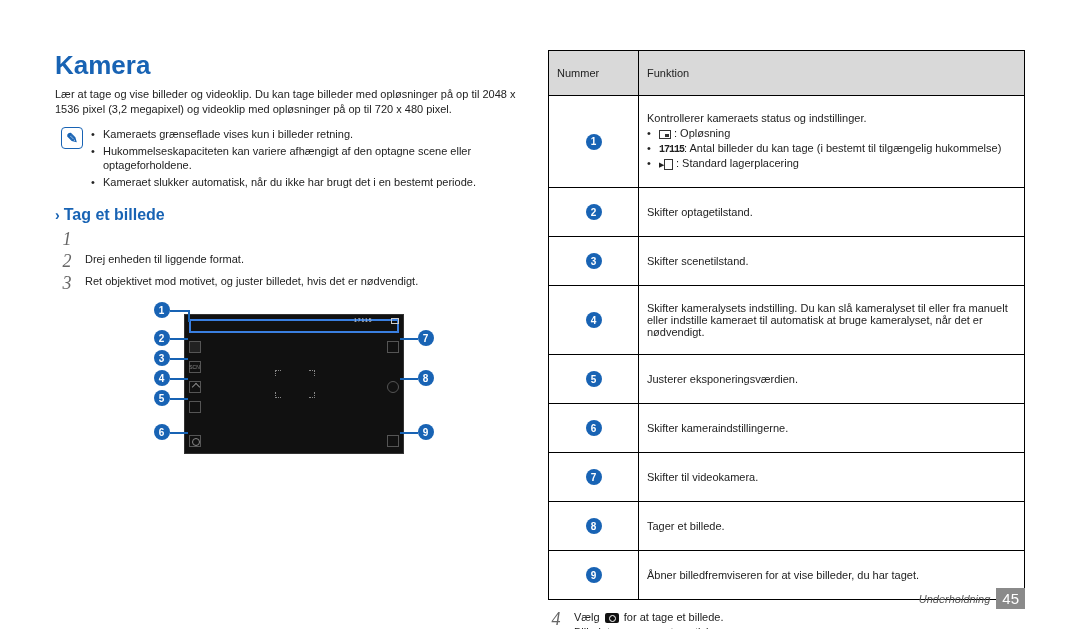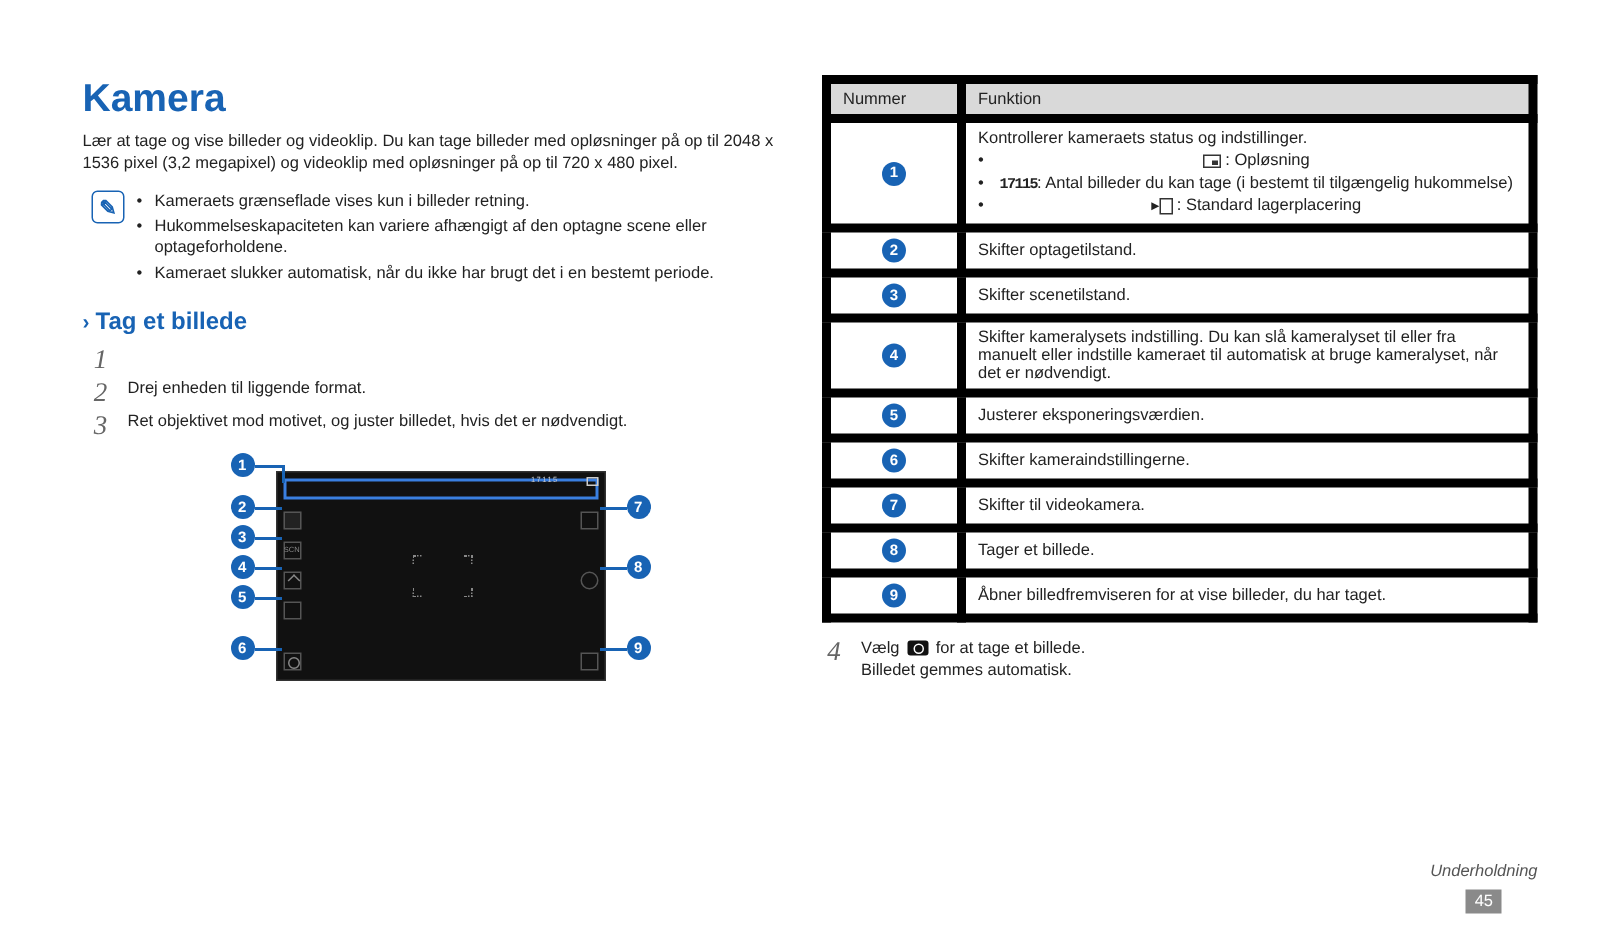--- a/index.html
+++ b/index.html
@@ -120,54 +120,53 @@
   .b5 { left: 30px; top: 86px; } .l5 { left:46px; top:94px; width:18px; height:2px; }
   .b6 { left: 30px; top: 120px; } .l6 { left:46px; top:128px; width:18px; height:2px; }
   
   .b7 { left: 294px; top: 26px; } .l7 { left:276px; top:34px; width:18px; height:2px; }
   .b8 { left: 294px; top: 66px; } .l8 { left:276px; top:74px; width:18px; height:2px; }
   .b9 { left: 294px; top: 120px; } .l9 { left:276px; top:128px; width:18px; height:2px; }
 
   
   table.func { width: 100%; border-collapse: collapse; font-size: 11px; }
   table.func th, table.func td {
-    border: 6px solid #000000;
-    padding: 4px 8px;
+    border: 1px solid #000000;
+    padding: 16px 8px;
     text-align: left;
     vertical-align: middle;
   }
   table.func tr.head td, table.func tr.head th { background: #d9d9d9; font-weight: normal; }
   table.func td.numcell { width: 90px; text-align: center; }
-  .func-list { list-style:none; margin-top:2px;text-align:center; }
+  .func-list { list-style:none; margin-top:2px; }
   .func-list li { position:relative; padding-left:12px; line-height:1.35; }
   .func-list li::before { content:"•"; position:absolute; left:0; }
   .ic-res { display:inline-block; width:12px; height:9px; border:1px solid #333; position:relative; vertical-align:middle; margin-right:3px;}
   .ic-res::after{content:""; position:absolute; right:1px; bottom:1px; width:4px; height:3px; background:#333;}
   .ic-count { font-family: 'Courier New', monospace; font-weight:bold; letter-spacing:-1px; font-size:10px; }
   .ic-store { display:inline-block; vertical-align:middle; margin-right:3px; position:relative; width:14px; height:10px;}
   .ic-store::before{content:"▶"; font-size:7px; position:absolute; left:0; top:1px;}
   .ic-store::after{content:""; position:absolute; right:0; top:0; width:7px; height:9px; border:1px solid #333;}
   .ic-cam { display:inline-block; width:14px; height:10px; background:#111; border-radius:2px; position:relative; vertical-align:middle; margin:0 2px;}
   .ic-cam::after{content:""; position:absolute; left:4px; top:2px; width:5px; height:5px; border:1px solid #fff; border-radius:50%;}
 
   .step4 { display:flex; gap:10px; margin-top:10px; line-height:1.35; }
   .foot {
     position: absolute;
     right: 55px; bottom: 20px;
     display: flex; align-items: center; gap: 6px;
     font-style: italic;
     font-size: 11px;
     color: #555;
-    flex-direction: column;
   }
   .foot .pg {
     background: #8a8a8a; color: #fff;
     font-style: normal;
     padding: 2px 6px;
-    font-size: 11px;
+    font-size: 15px;
   }
 </style>
 </head>
 <body>
 
 <div class="columns">
 
   <div class="col">
     <h1 class="title">Kamera</h1>
     <p class="intro">Lær at tage og vise billeder og videoklip. Du kan tage billeder med opløsninger på op til 2048 x 1536 pixel (3,2 megapixel) og videoklip med opløsninger på op til 720 x 480 pixel.</p>

